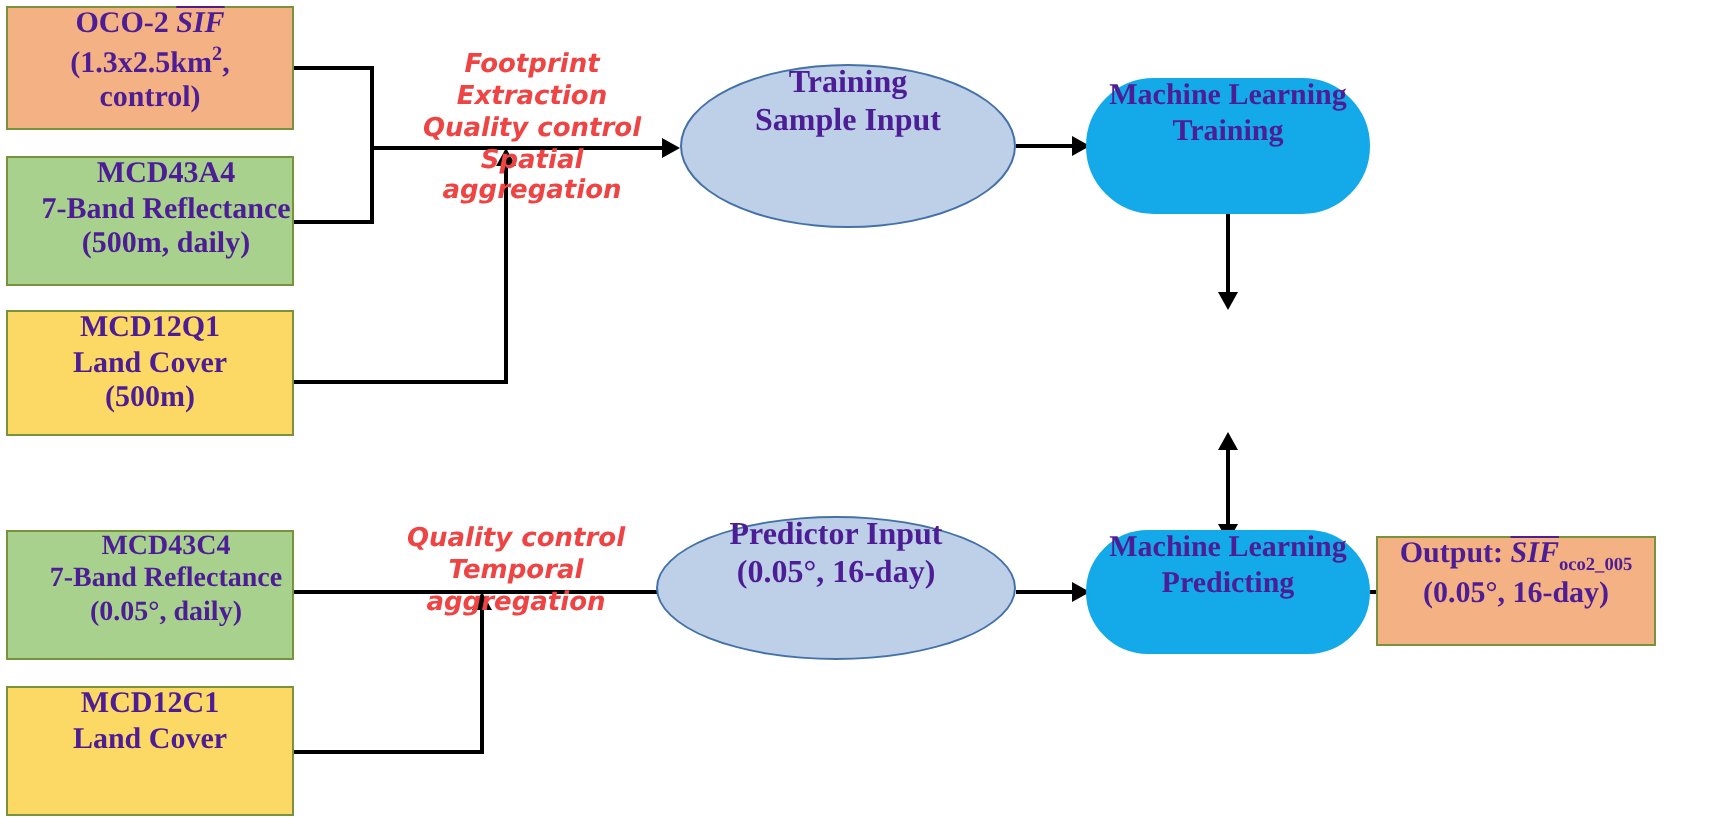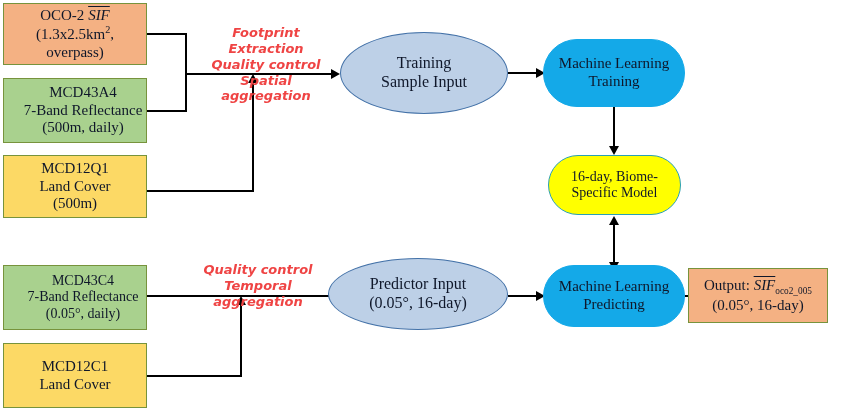--- a/index.html
+++ b/index.html
@@ -14,26 +14,26 @@
     position: relative;
     width: 864px;
     height: 412px;
     background: #ffffff;
     overflow: hidden;
   }
   .node {
     position: absolute;
     box-sizing: border-box;
     display: flex;
-    align-items: center;
+    align-items: flex-start;
     justify-content: center;
     text-align: center;
     font-family: "Liberation Serif", serif;
-    font-weight: normal;
-    color: #0f172a;
+    font-weight: bold;
+    color: #4c1d95;
     line-height: 1.17;
   }
   .rect {
     border: 1px solid #77933c;
   }
   .orange { background: #f4b183; }
   .green  { background: #a9d18e; padding-left: 16px; }
   .yellow { background: #fcd965; }
 
   .ellipse {
@@ -99,21 +99,21 @@
 </style>
 </head>
 <body>
 
 <div id="canvas">
 
   <div class="node rect orange" style="left:3px; top:3px; width:144px; height:62px; font-size:15px;">
     <div class="inner">
       <div><span>OCO-2 </span><span class="ovl ital">SIF</span></div>
       <div><span>(1.3x2.5km</span><sup>2</sup><span>,</span></div>
-      <div>overpass)</div>
+      <div>control)</div>
     </div>
   </div>
 
   <div class="node rect green" style="left:3px; top:78px; width:144px; height:65px; font-size:15px;">
     <div class="inner">
       <div>MCD43A4</div>
       <div>7-Band Reflectance</div>
       <div>(500m, daily)</div>
     </div>
   </div>
@@ -171,26 +171,20 @@
   <div class="node round-blue" style="left:543px; top:39px; width:142px; height:68px; font-size:15px;">
     <div class="inner">
       <div>Machine Learning</div>
       <div>Training</div>
     </div>
   </div>
 
   <div class="line vline" style="left:613px; top:107px; height:41px;"></div>
   <div class="arrow-d" style="left:609px; top:146px;"></div>
 
-  <div class="node round-yellow" style="left:548px; top:155px; width:133px; height:60px; font-size:14px;">
-    <div class="inner">
-      <div>16-day, Biome-</div>
-      <div>Specific Model</div>
-    </div>
-  </div>
 
   <div class="line vline" style="left:613px; top:224px; height:41px;"></div>
   <div class="arrow-d" style="left:609px; top:262px;"></div>
   <div class="arrow-u" style="left:609px; top:216px;"></div>
 
   <div class="line hline" style="left:147px; top:295px; width:186px;"></div>
   <div class="arrow-r" style="left:331px; top:291px;"></div>
 
   <div class="line hline" style="left:147px; top:375px; width:95px;"></div>
   <div class="line vline" style="left:240px; top:304px; height:73px;"></div>

